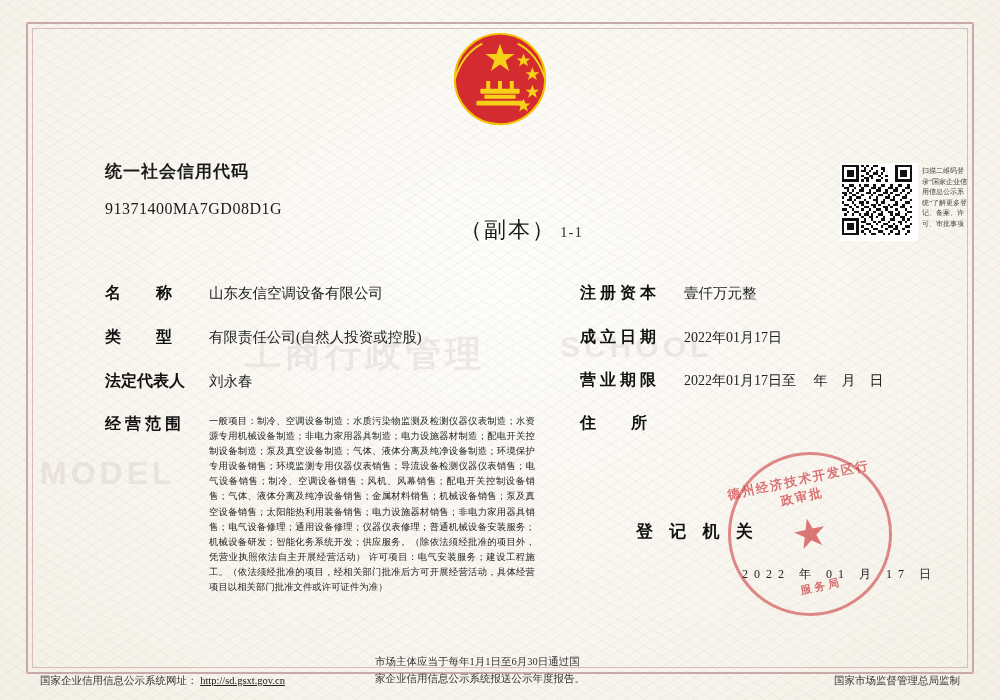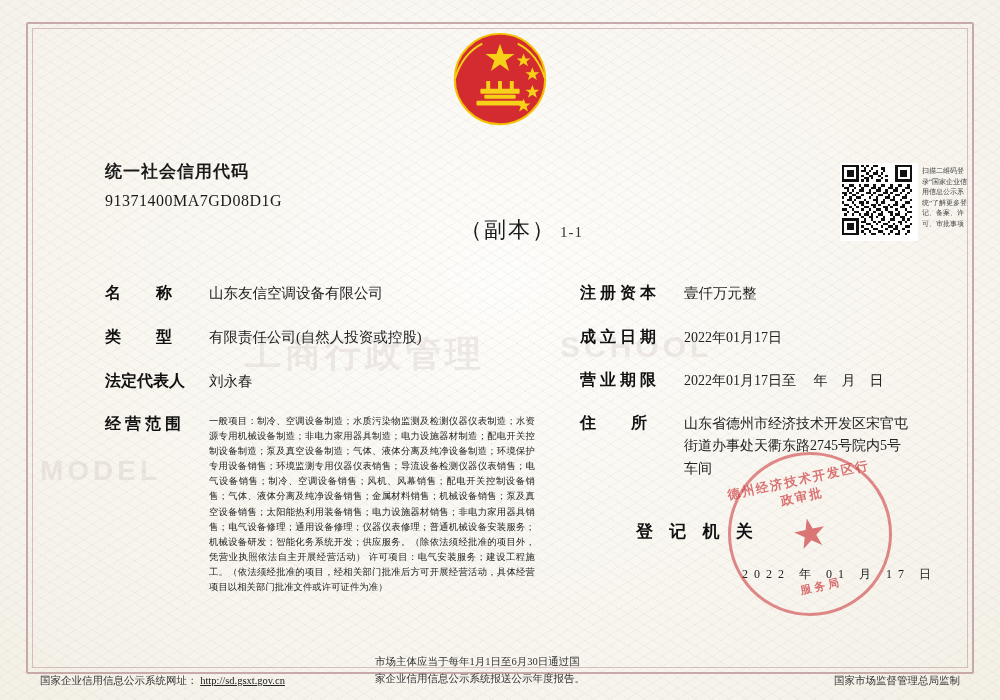--- a/index.html
+++ b/index.html
@@ -52,21 +52,21 @@
     position: absolute;
     font-family: "Liberation Sans", sans-serif;
     color: rgba(170,140,140,0.16);
     letter-spacing: 4px;
     font-weight: bold;
     pointer-events: none;
     white-space: nowrap;
   }
   .wm1 { left: 245px; top: 330px; font-size: 36px; }
   .wm2 { left: 560px; top: 330px; font-size: 30px; }
-  .wm3 { left: 40px; top: 455px; font-size: 28px; }
+  .wm3 { left: 40px; top: 455px; font-size: 32px; }
 
   
   .emblem {
     position: absolute;
     left: 50%;
     top: 28px;
     transform: translateX(-50%);
     width: 118px;
     height: 108px;
   }
@@ -108,21 +108,21 @@
     left: 105px;
     top: 160px;
   }
   .code-label {
     font-size: 17px;
     font-weight: bold;
     color: #1a1a1a;
     letter-spacing: 1px;
   }
   .code-value {
-    margin-top: 9px;
+    margin-top: 17px;
     font-size: 16px;
     color: #1a1a1a;
     font-family: "Liberation Serif", serif;
     letter-spacing: 0.5px;
   }
 
   
   .qr-wrap {
     position: absolute;
     right: 82px;
@@ -540,21 +540,20 @@
     <div class="row">
       <div class="lbl lbl4">成 立 日 期</div>
       <div class="val">2022年01月17日</div>
     </div>
     <div class="row">
       <div class="lbl lbl4">营 业 期 限</div>
       <div class="val">2022年01月17日至　 年　月　日</div>
     </div>
     <div class="row">
       <div class="lbl">住　　所</div>
-      <div class="addr-val">山东省德州市经济技术开发区宋官屯街道办事处天衢东路2745号院内5号车间</div>
     </div>
   </div>
 
   <div class="reg-auth">登 记 机 关</div>
   <div class="reg-date">2022 年 01 月 17 日</div>
 
   <div class="seal">
     <div class="seal-text-top">德州经济技术开发区行政审批</div>
     <div class="seal-star">★</div>
     <div class="seal-text-bottom">服务局</div>

